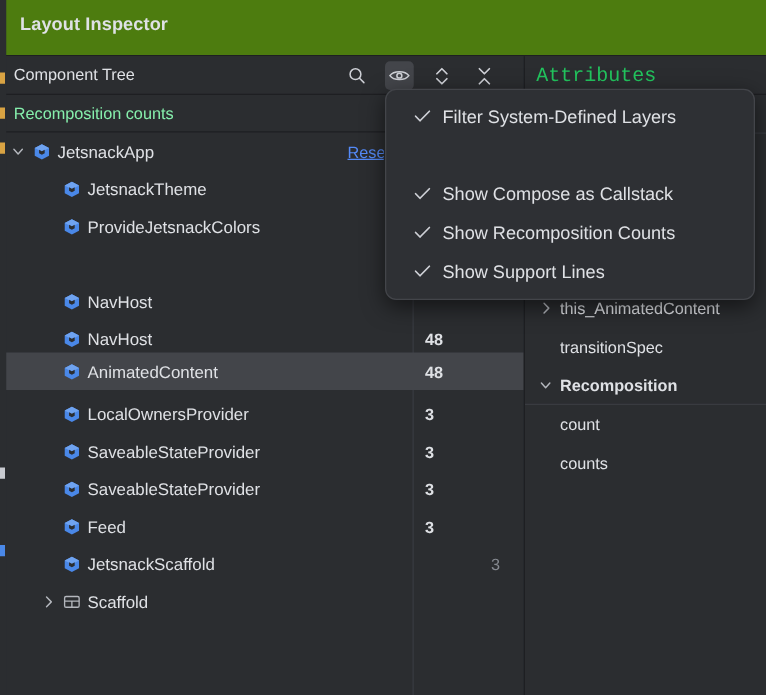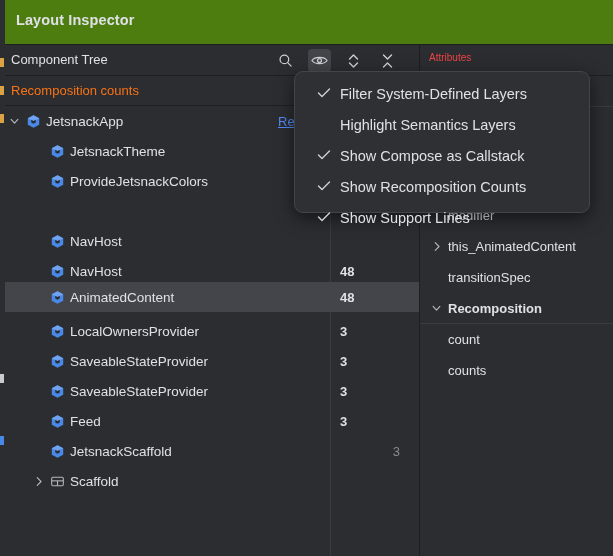--- a/index.html
+++ b/index.html
@@ -99,21 +99,21 @@
     left: 0; top: 31px;
     width: 419px;
     height: 30px;
     border-bottom: 1px solid #1e1f22;
     box-sizing: border-box;
   }
   .recomp-label {
     position: absolute;
     left: 11px; top: 7px;
     font-size: 13px;
-    color: #f97316;
+    color: #86efac;
   }
   .recomp-reset {
     position: absolute;
     left: 278px;
     top: 7px;
     font-size: 13px;
     color: #548af7;
     text-decoration: underline;
     white-space: nowrap;
   }
@@ -205,22 +205,23 @@
     position: absolute;
     left: 0; top: 0;
     width: 193px;
     height: 31px;
     border-bottom: 1px solid #1e1f22;
     box-sizing: border-box;
   }
   .attr-header-title {
     position: absolute;
     left: 9px; top: 7px;
-    font-size: 10px;
-    color: #ef4444;
+    font-size: 16px;
+    color: #22c55e;
+    font-family: Liberation Mono, monospace;
   }
   .attr-body {
     position: absolute;
     left: 0; top: 31px;
     width: 193px;
     height: 480px;
   }
   .attr-row {
     position: absolute;
     left: 0;
@@ -246,24 +247,24 @@
     font-size: 13px;
     color: #dfe1e5;
     white-space: nowrap;
   }
   .attr-row.group .attr-text { left: 28px; }
   .attr-row.item  .attr-text { left: 28px; }
 
   
   .popup {
     position: absolute;
-    left: 294px;
+    left: 308px;
     top: 71px;
     width: 296px;
-    height: 142px;
+    height: 169px;
     background: #2e3034;
     border: 1px solid #43454a;
     border-radius: 9px;
     box-shadow: 0 5px 18px rgba(0,0,0,.55);
     box-sizing: border-box;
     z-index: 20;
   }
   .popup-item {
     position: absolute;
     left: 1px;
@@ -529,24 +530,20 @@
     </div>
 </div>
 
 <div class="popup">
     <div class="popup-item" style="top: 7px;">
       <div class="popup-check"><svg width="14" height="12" viewBox="0 0 14 12" fill="none" stroke="#ced0d6" stroke-width="1.4" stroke-linecap="round" stroke-linejoin="round">
           <polyline points="1.5,6 5,9.6 12.5,2"></polyline>
         </svg></div>
       <div class="popup-label">Filter System-Defined Layers</div>
     </div>
-    <div class="popup-item" style="top: 38px;">
-      <div class="popup-check"></div>
-      <div class="popup-label">Highlight Semantics Layers</div>
-    </div>
     <div class="popup-item" style="top: 69px;">
       <div class="popup-check"><svg width="14" height="12" viewBox="0 0 14 12" fill="none" stroke="#ced0d6" stroke-width="1.4" stroke-linecap="round" stroke-linejoin="round">
           <polyline points="1.5,6 5,9.6 12.5,2"></polyline>
         </svg></div>
       <div class="popup-label">Show Compose as Callstack</div>
     </div>
     <div class="popup-item" style="top: 131px;">
       <div class="popup-check"><svg width="14" height="12" viewBox="0 0 14 12" fill="none" stroke="#ced0d6" stroke-width="1.4" stroke-linecap="round" stroke-linejoin="round">
           <polyline points="1.5,6 5,9.6 12.5,2"></polyline>
         </svg></div>

